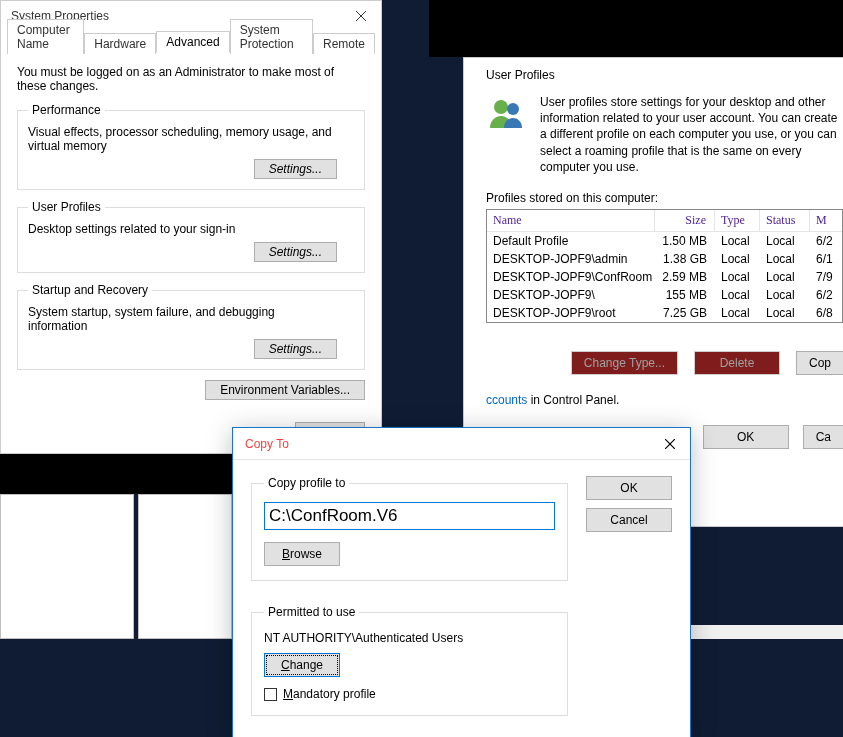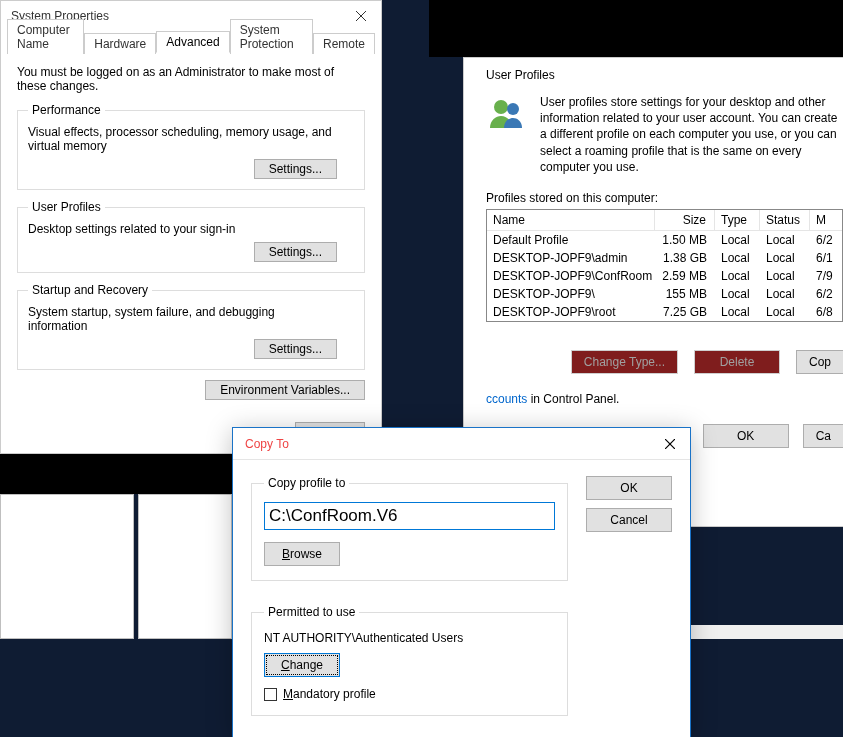--- a/index.html
+++ b/index.html
@@ -18,37 +18,37 @@
   .tab { padding:3px 9px; border:1px solid #ccc; border-bottom:none; background:#fff; margin-right:0px; position:relative; top:1px; cursor:default; }
   .tab.inactive { background:#fff; color:#333; border-top:1px solid #ccc; }
   .tab.active { background:#fff; border-top:1px solid #ccc; z-index:2; border-bottom:1px solid #fff; }
   .tabs .tab:not(.active) { top:2px; }
 
   .sysprops-body { padding:12px 16px 10px 16px; }
   .infoline { margin-bottom:10px; color:#000; }
   fieldset { border:1px solid #ddd; margin:0 0 10px 0; padding:8px 27px 10px 10px; position:relative; }
   fieldset legend { padding:0 4px; color:#000; }
   .desc { color:#000; margin-bottom:6px; }
-  .btnrow { display:flex; justify-content:flex-end; }
+  .btnrow { display:flex; justify-content:flex-end;font-style:italic; }
   .btn { background:#e1e1e1; border:1px solid #adadad; padding:2px 14px; min-width:70px; text-align:center; cursor:default; }
   .sys-foot { display:flex; justify-content:flex-end; gap:8px; margin-top:2px; }
   .sys-okrow { display:flex; justify-content:flex-end; gap:8px; margin-top:12px; padding-right:16px; }
 
   
   .userprof { position:absolute; left:463px; top:57px; width:380px; height:470px; background:#fff; border:1px solid #ccc; border-right:none; }
   .userprof-title { padding:10px 0 12px 22px; color:#000; }
   .up-top { display:flex; padding:0 0 16px 22px; gap:14px; }
   .up-icon { width:40px; height:40px; flex:none; }
   .up-text { color:#000; line-height:1.35; }
   .up-subtitle { padding:0 0 4px 22px; color:#000; }
 
   .tbl { margin:0 0 0 22px; border:1px solid #888; }
   .tbl-head, .tbl-row { display:grid; grid-template-columns:168px 60px 45px 50px 40px; }
   .tbl-head { background:#fff; border-bottom:1px solid #e5e5e5; }
-  .tbl-head > div { padding:3px 6px; border-right:1px solid #e5e5e5; color:#000000; white-space:nowrap; overflow:hidden; }
+  .tbl-head > div { padding:3px 6px; border-right:1px solid #e5e5e5; color:#4c1d95; white-space:nowrap; overflow:hidden;font-family:Liberation Serif, serif; }
   .tbl-row > div { padding:2px 6px; color:#000; white-space:nowrap; overflow:hidden; }
   .tbl-head > div.r, .tbl-row > div.r { text-align:right; padding-right:8px; }
   .up-btnrow { display:flex; gap:16px; justify-content:flex-end; padding:28px 0 0 0; margin-right:-1px; }
   .btn-dis { background:#7f1d1d; border:1px solid #cfcfcf; color:#a0a0a0; padding:4px 12px; min-width:86px; text-align:center; }
   .btn-w { background:#e1e1e1; border:1px solid #adadad; padding:4px 12px; min-width:86px; text-align:center; }
   .up-foot { padding:18px 0 0 22px; color:#000; }
   .up-foot a { color:#0066cc; text-decoration:none; }
   .up-okrow { display:flex; gap:14px; justify-content:flex-end; padding:18px 0 0 0; margin-right:-1px; }
 
   

